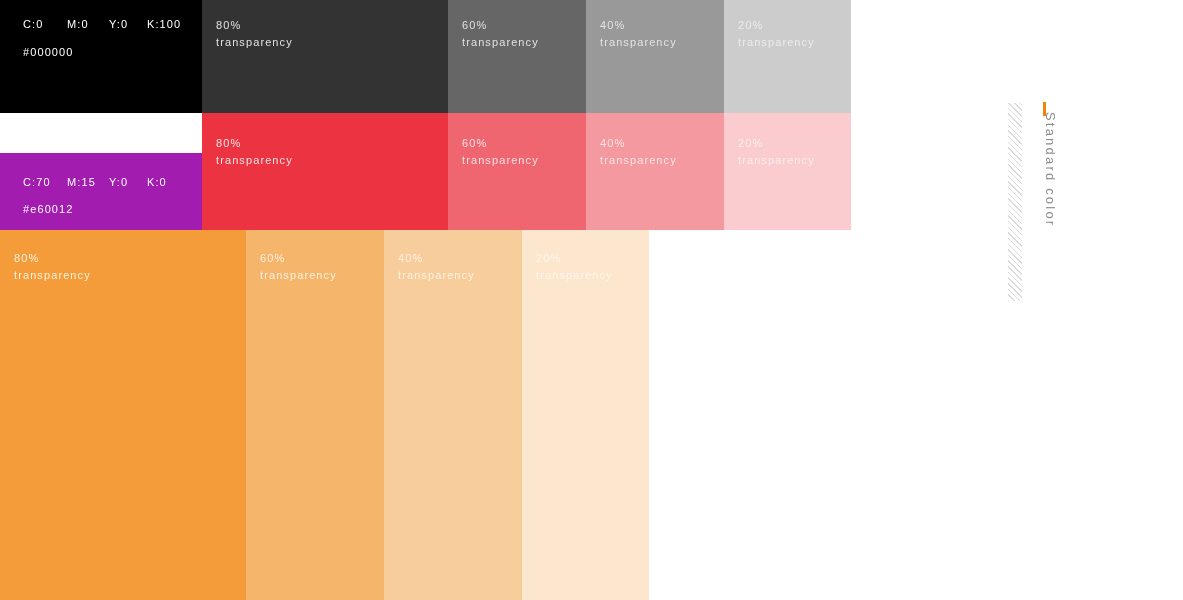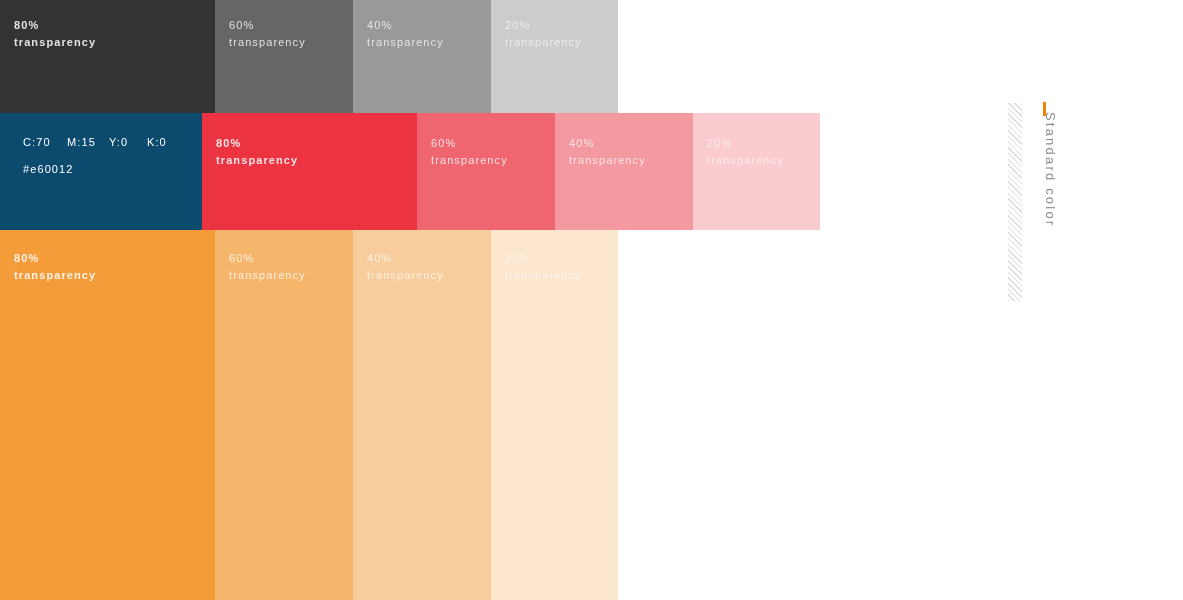--- a/index.html
+++ b/index.html
@@ -32,21 +32,21 @@
   .color-row.row-0 { top: 0;   height: 113px; }
   .color-row.row-1 { top: 113px; height: 117px; }
   .color-row.row-2 { top: 230px; height: 370px; }
 
   .swatch {
     position: relative;
     height: 100%;
     box-sizing: border-box;
   }
   .swatch.base   { width: 202px; }
-  .swatch.t80    { width: 215px; font-weight: bold; }
+  .swatch.t80    { width: 246px; }
   .swatch.t60    { width: 138px; }
   .swatch.t40    { width: 138px; }
   .swatch.t20    { width: 127px; text-decoration: underline; }
 
   .spec-line {
     position: absolute;
     left: 23px;
     white-space: nowrap;
     font-size: 11px;
     letter-spacing: 1.1px;
@@ -128,20 +128,26 @@
     color: #8c8c8c;
     white-space: nowrap;
   }
 </style>
 </head>
 <body style="background: rgb(255, 255, 255);">
 
 <div id="palette">
 
   <div class="color-row row-0">
+    <div class="swatch base" id="sw-0-base" style="background: rgb(0, 0, 0);">
+      <div class="spec-line spec-cmyk">
+        <span class="cmyk-part cmyk-c">C:0</span><span class="cmyk-part cmyk-m">M:0</span><span class="cmyk-part cmyk-y">Y:0</span><span class="cmyk-part cmyk-k">K:100</span>
+      </div>
+      <div class="spec-line spec-hex">#000000</div>
+    </div>
     <div class="swatch t80" id="sw-0-t0" style="background: rgb(51, 51, 51);">
       <div class="trans-label op80">
         <span class="trans-pct">80%</span>
         <span class="trans-word">transparency</span>
       </div>
     </div>
     <div class="swatch t60" id="sw-0-t1" style="background: rgb(102, 102, 102);">
       <div class="trans-label op60">
         <span class="trans-pct">60%</span>
         <span class="trans-word">transparency</span>
@@ -155,21 +161,21 @@
     </div>
     <div class="swatch t20" id="sw-0-t3" style="background: rgb(204, 204, 204);">
       <div class="trans-label op20">
         <span class="trans-pct">20%</span>
         <span class="trans-word">transparency</span>
       </div>
     </div>
   </div>
 
   <div class="color-row row-1">
-    <div class="swatch base" id="sw-1-base" style="background: #0c4a6e;">
+    <div class="swatch base" id="sw-1-base" style="background: #a21caf; margin-top: 40px;">
       <div class="spec-line spec-cmyk" style="top:23px;">
         <span class="cmyk-part cmyk-c">C:70</span><span class="cmyk-part cmyk-m">M:15</span><span class="cmyk-part cmyk-y">Y:0</span><span class="cmyk-part cmyk-k">K:0</span>
       </div>
       <div class="spec-line spec-hex" style="top:50px;">#e60012</div>
     </div>
     <div class="swatch t80" id="sw-1-t0" style="background: rgb(235, 51, 65);">
       <div class="trans-label op80" style="top:22px;">
         <span class="trans-pct">80%</span>
         <span class="trans-word">transparency</span>
       </div>

